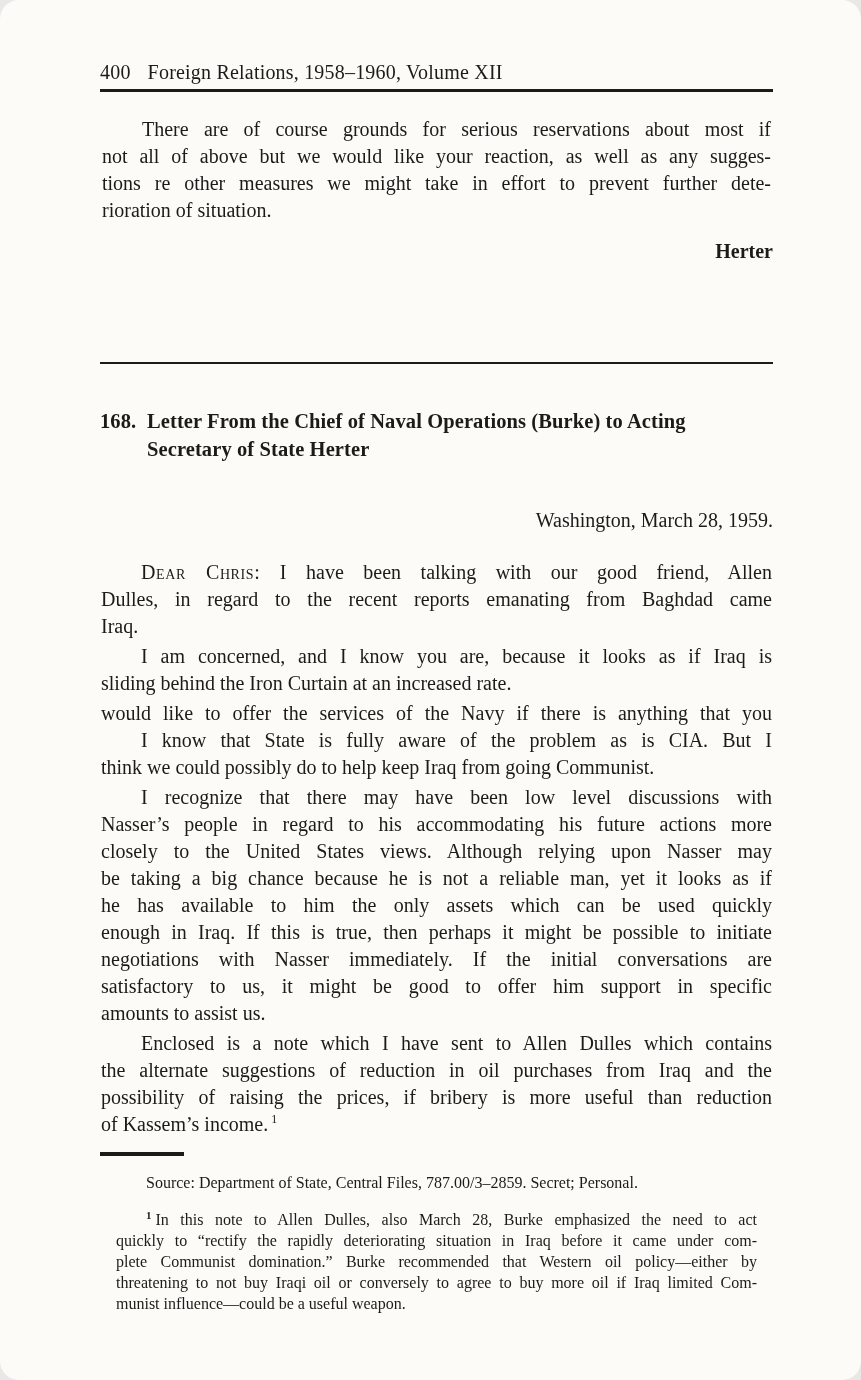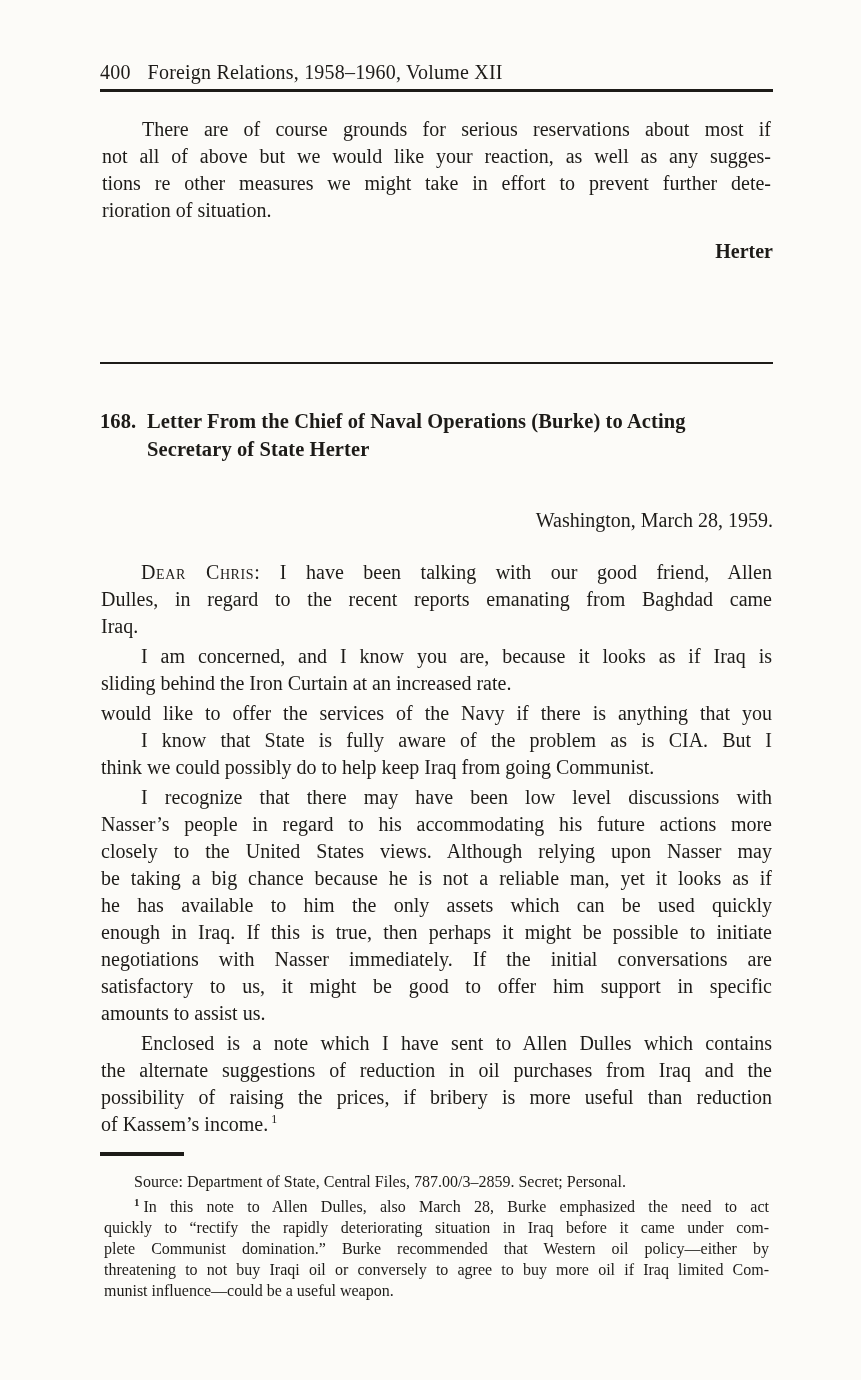--- a/index.html
+++ b/index.html
@@ -11,20 +11,21 @@
   }
   .page {
     position: relative;
     width: 861px;
     height: 1380px;
     margin: 0 auto;
     background: #fcfbf8;
     box-sizing: border-box;
     padding: 60px 88px 0 100px;
     overflow: hidden;
+    border-radius: 19px;
   }
   
   .running-head {
     display: flex;
     align-items: baseline;
     gap: 17px;
     font-size: 20px;
     line-height: 24px;
     padding-bottom: 5px;
     border-bottom: 3px solid #1d1b18;
@@ -86,21 +87,21 @@
 
   .footnotes { margin-top: 14px; }
   .fn-rule {
     width: 84px;
     height: 4px;
     background: #1d1b18;
     margin-bottom: 15px;
   }
   .fn .line { font-size: 16px; line-height: 21px; }
   .fn .ind  { padding-left: 30px; }
-  .fn-para  { margin: 4px; }
+  .fn-para  { margin: 16px; }
 </style>
 </head>
 <body>
 
 <div class="page">
 
   <header class="running-head">
     <span class="pgnum">400</span>
     <span class="volume">Foreign Relations, 1958–1960, Volume XII</span>
   </header>

